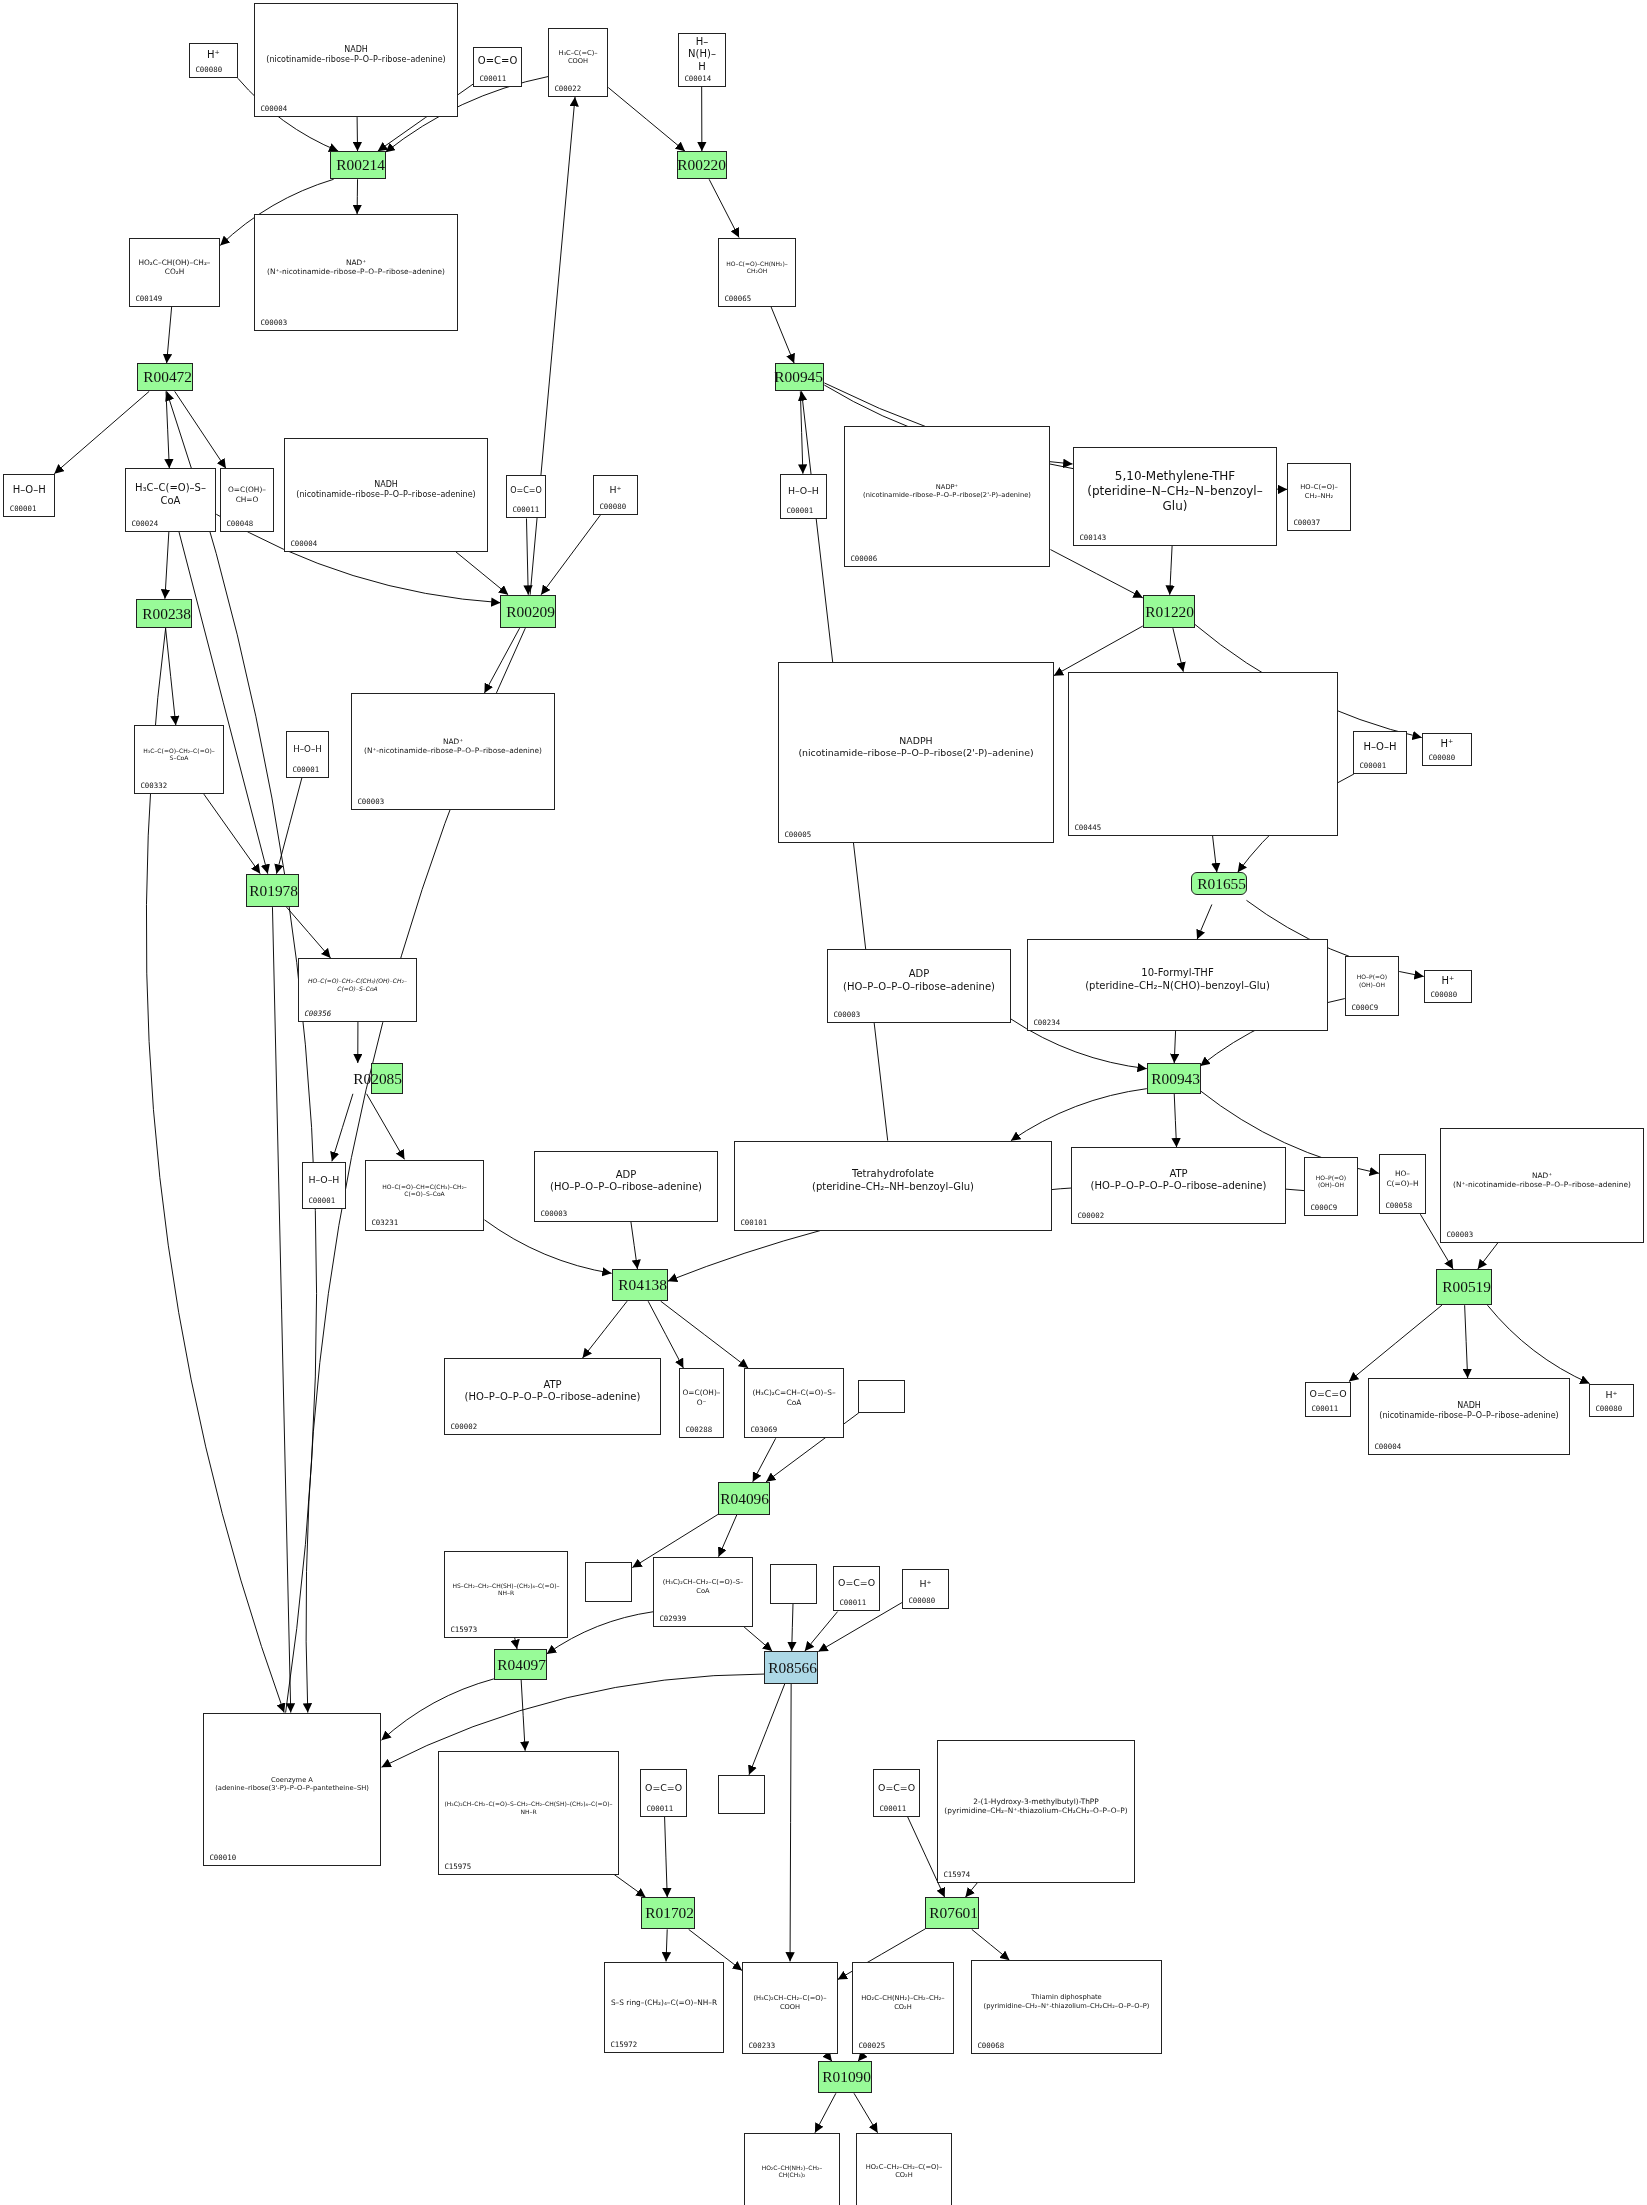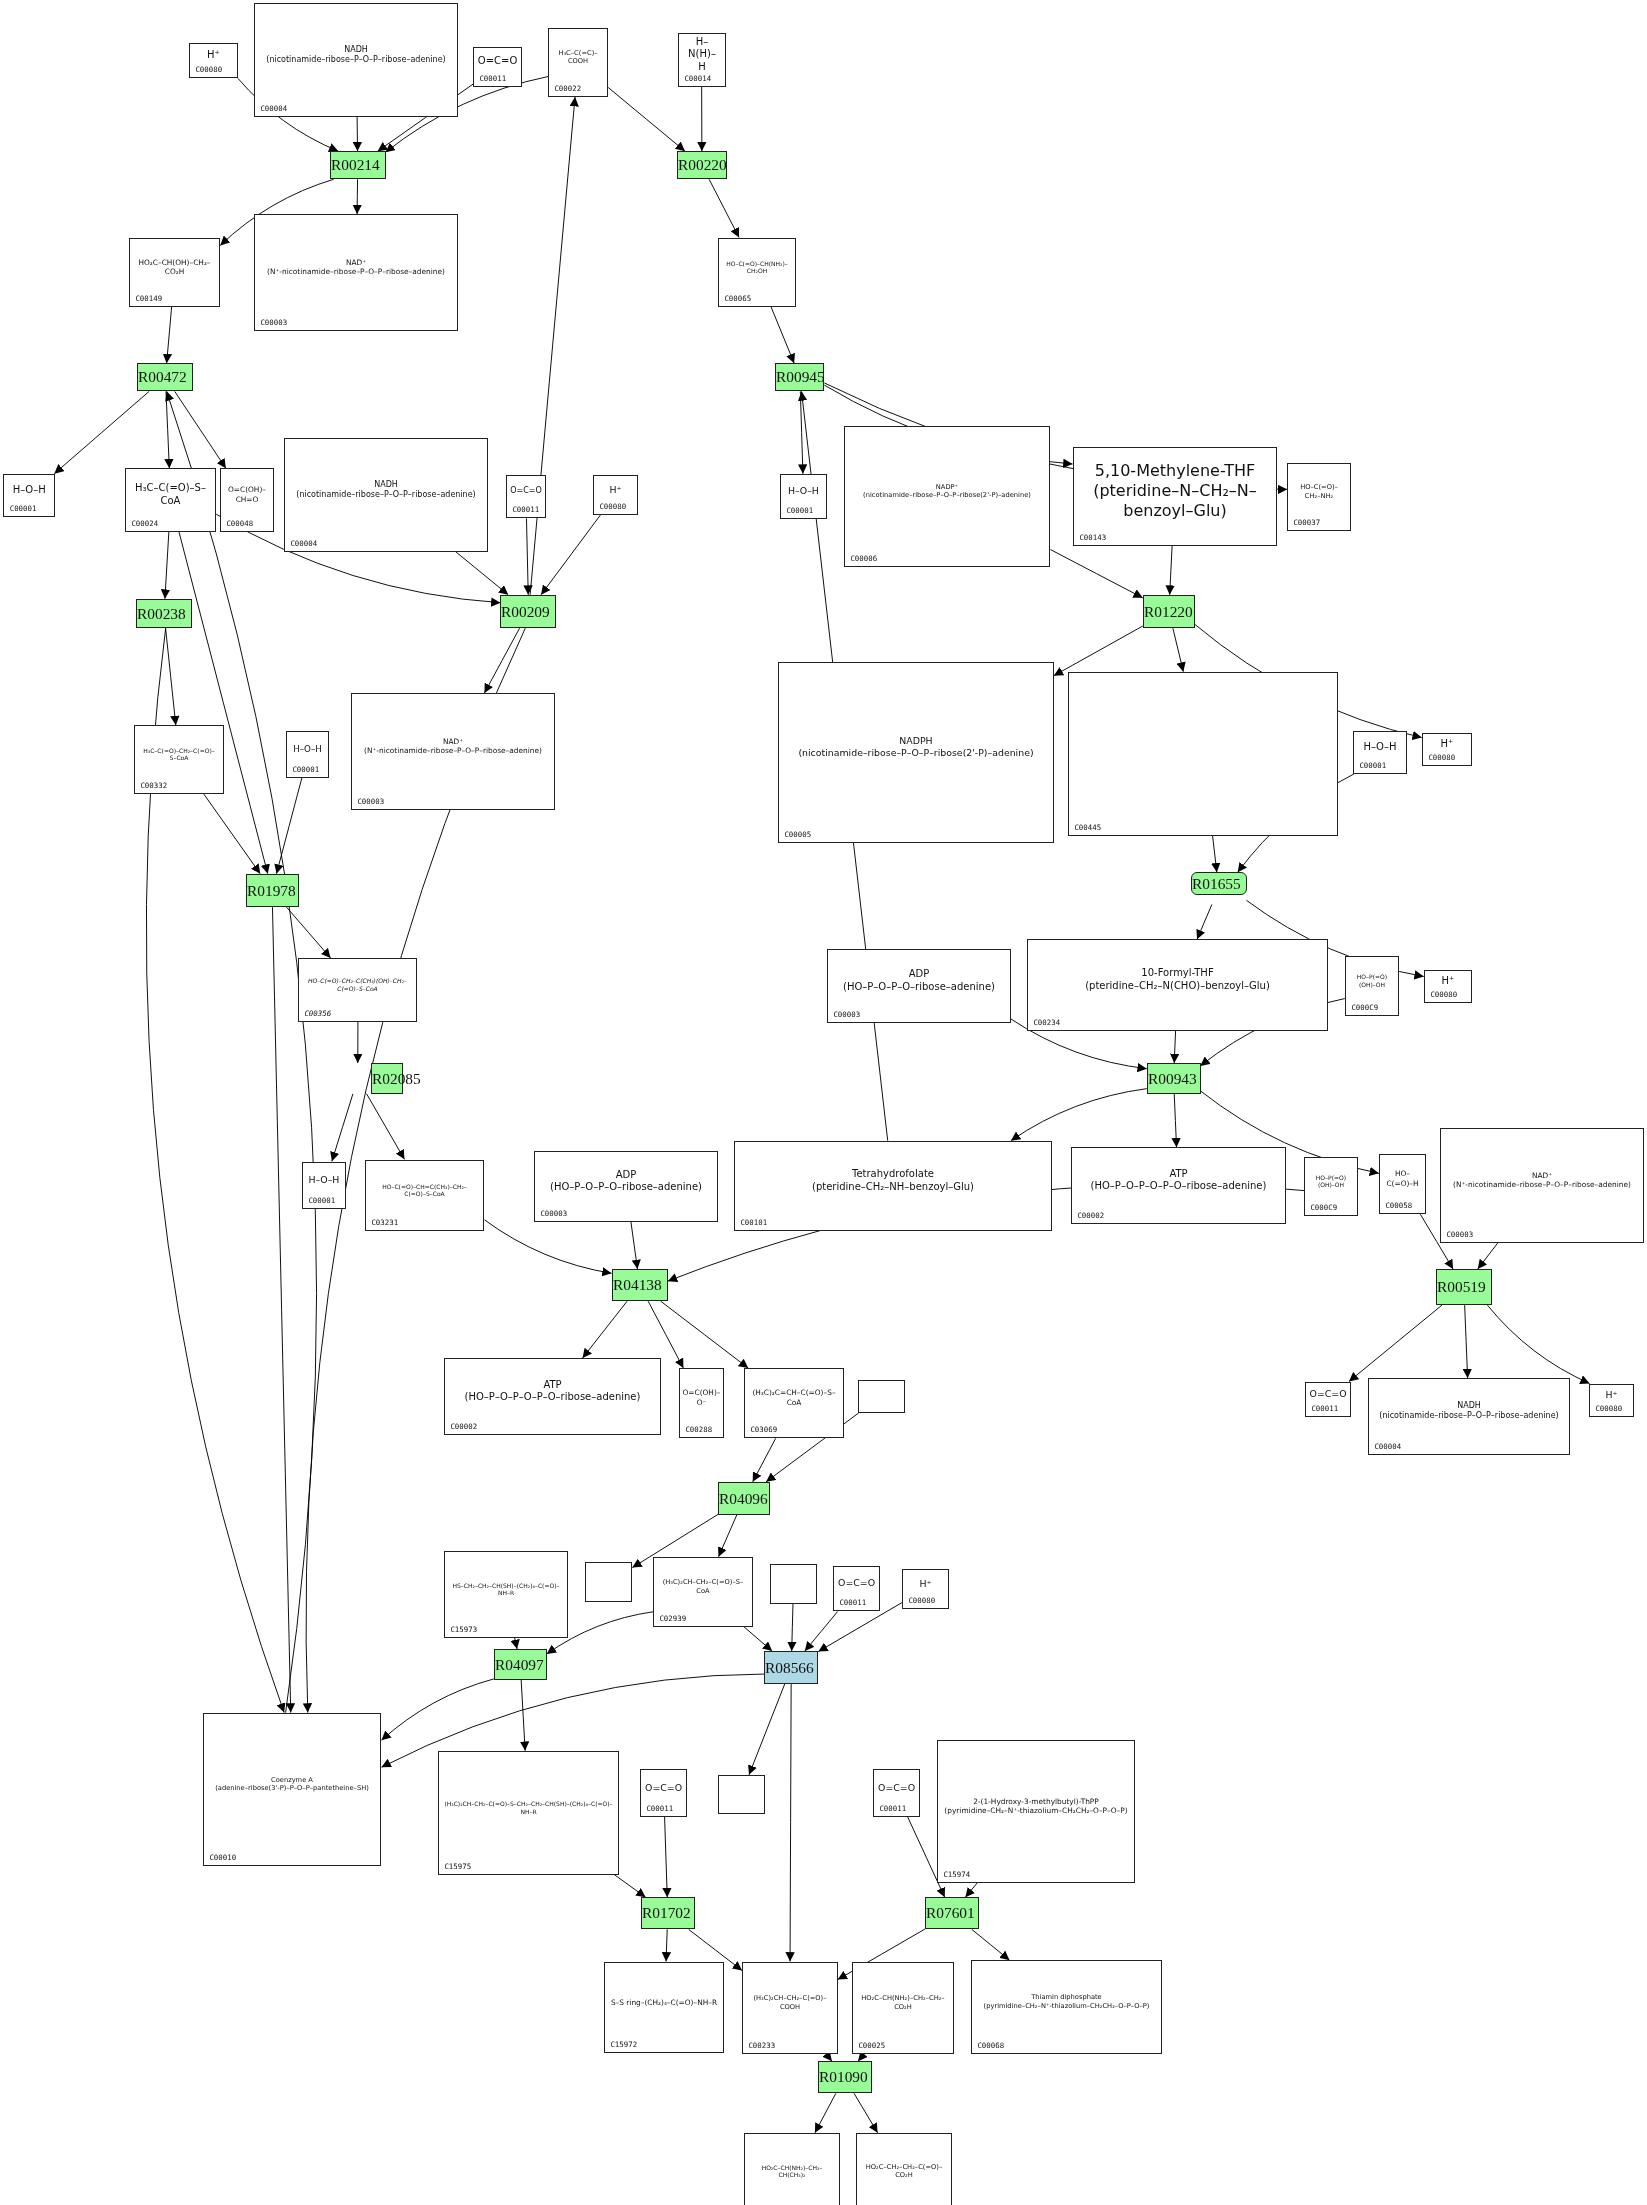--- a/index.html
+++ b/index.html
@@ -1,18 +1,18 @@
 <!DOCTYPE html>
 <html style="font-size:10.7px"><head>
 <meta charset="utf-8">
 <style>
   html, body { margin:0; padding:0; background:#ffffff; }
   body { width:1648px; height:2205px; position:relative; overflow:hidden; font-family:"Liberation Sans", sans-serif; }
   #edges { position:absolute; left:0; top:0; width:1648px; height:2205px; pointer-events:none; }
-  .rxn { position:absolute; background:#98fb98; border:1.3px solid #222; box-sizing:border-box; display:flex; align-items:center; justify-content:flex-start; font-family:"Liberation Serif", serif; font-size:15.4px; color:#111; cursor:pointer; }
+  .rxn { position:absolute; background:#98fb98; border:1.3px solid #222; box-sizing:border-box; display:flex; align-items:center; justify-content:flex-end; font-family:"Liberation Serif", serif; font-size:15.4px; color:#111; cursor:pointer; }
   .rxn.blue { background:#add8e6; }
   .cpd { position:absolute; background:#fff; border:1.3px solid #222; box-sizing:border-box; cursor:pointer; }
   .cpd .struct { position:absolute; left:5.4px; right:5.4px; top:5.4px; bottom:16px; display:flex; align-items:center; justify-content:center; text-align:center; font-family:"DejaVu Sans", sans-serif; font-size:9.4px; color:#111; white-space:pre-line; line-height:1.25; }
   .cpd .cid { position:absolute; left:5.4px; bottom:3.3px; font-family:"DejaVu Sans Mono", monospace; font-size:7.4px; color:#111; }
 </style>
 </head>
 <body>
 
 <svg id="edges" viewBox="0 0 2463 3296" width="1648" height="2205">
   <defs>
@@ -234,21 +234,21 @@
     <div class="cpd" style="left: 780px; top: 474px; width: 47px; height: 45px;">
       <div class="struct" style="font-size: 9.4px;">H–O–H</div>
       <div class="cid">C00001</div>
     </div>
     <div class="cpd" style="left: 844px; top: 426px; width: 206px; height: 141px;">
       <div class="struct" style="font-size: 6.7px;">NADP⁺
 (nicotinamide–ribose–P–O–P–ribose(2'-P)–adenine)</div>
       <div class="cid">C00006</div>
     </div>
     <div class="cpd" style="left: 1073px; top: 447px; width: 204px; height: 99px;">
-      <div class="struct" style="font-size: 16px;">5,10-Methylene-THF
+      <div class="struct" style="font-size: 12px;">5,10-Methylene-THF
 (pteridine–N–CH₂–N–benzoyl–Glu)</div>
       <div class="cid">C00143</div>
     </div>
     <div class="cpd" style="left: 1287px; top: 463px; width: 64px; height: 68px;">
       <div class="struct" style="font-size: 6.7px;">HO–C(=O)–CH₂–NH₂</div>
       <div class="cid">C00037</div>
     </div>
     <div class="cpd" style="left: 134px; top: 725px; width: 90px; height: 69px;">
       <div class="struct" style="font-size: 6px;">H₃C–C(=O)–CH₂–C(=O)–S–CoA</div>
       <div class="cid">C00332</div>

